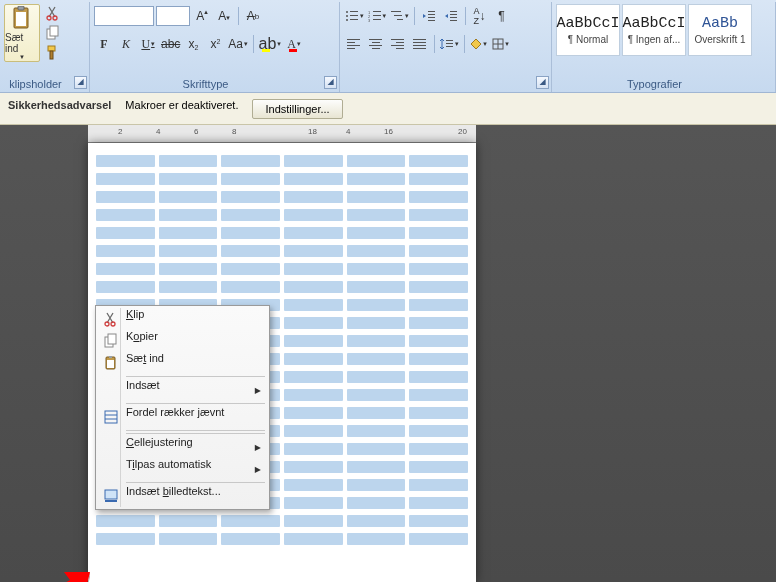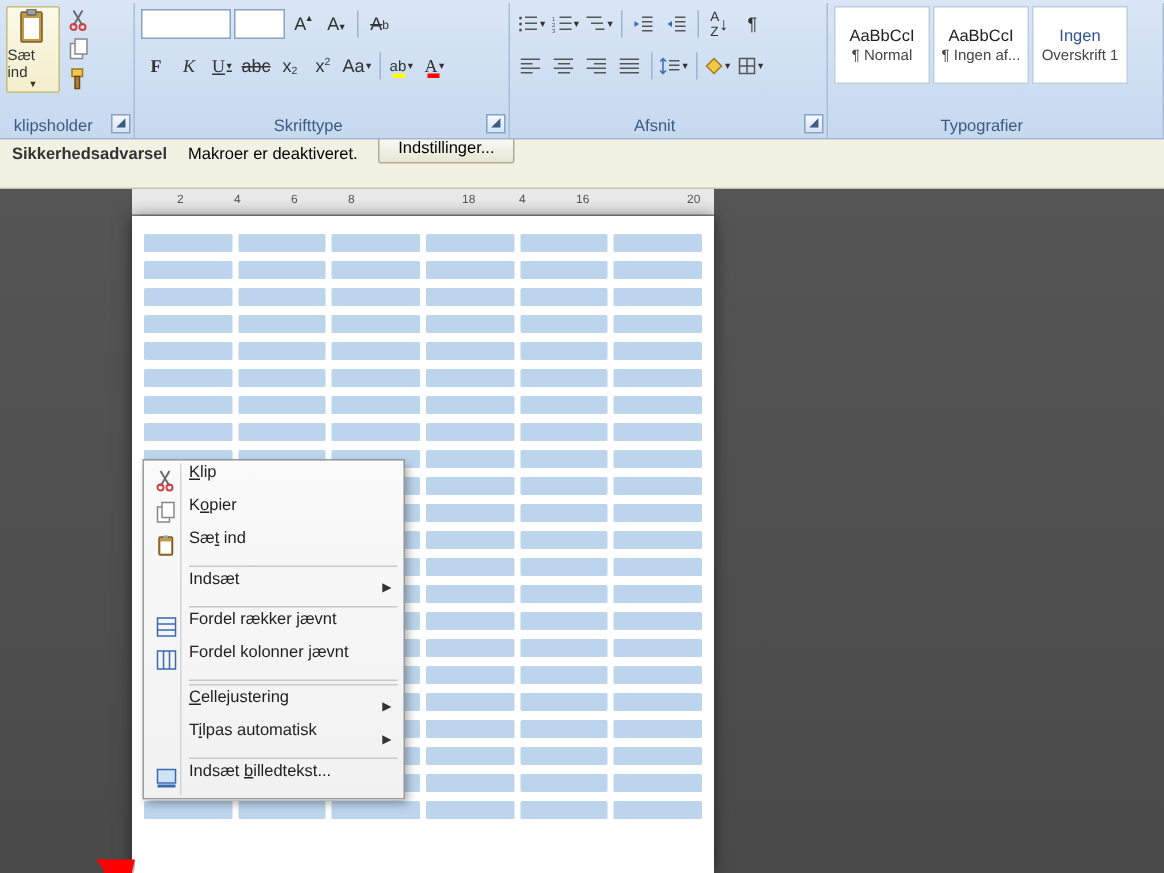--- a/index.html
+++ b/index.html
@@ -36,26 +36,26 @@
 .hilite-sw { width:8px; height:3px; background:#ffff00; position:absolute; bottom:1px; left:3px; }
 .color-sw  { width:8px; height:3px; background:#ff0000; position:absolute; bottom:1px; left:4px; }
 
 
 .g-para { width: 212px; }
 
 
 .g-styles { flex:1; overflow:hidden; }
 .style-gal { display:flex; gap:2px; }
 .style-item { width:64px; height:52px; background:#fff; border:1px solid #becedf; display:flex; flex-direction:column; align-items:center; justify-content:center; }
-.style-item .samp { font-family:Liberation Sans, sans-serif; font-size:11px; color:#222; }
+.style-item .samp { font-family:Liberation Mono, monospace; font-size:15px; color:#222; }
 .style-item .samp.h1 { color:#2f5496; }
 .style-item .lbl { font-size:10px; color:#444; margin-top:2px; }
 
 
-.secbar { height:32px; background:#f3f1e4; border-bottom:1px solid #c9c5a8; display:flex; align-items:flex-end; gap:14px; padding:16px 8px; font-size:11px; }
+.secbar { height:32px; background:#f3f1e4; border-bottom:1px solid #c9c5a8; display:flex; align-items:flex-start; gap:14px; padding:6px 8px; font-size:11px; }
 .secbar .title { font-weight:bold; color:#333; }
 .secbar button { background:linear-gradient(#fdfdfc,#e8e5d2); border:1px solid #b0ad93; padding:3px 12px; font-size:11px; border-radius:2px; }
 
 
 .docwrap { position:relative; height:457px; background:#4a4a4a; background:linear-gradient(#555,#4a4a4a); }
 .ruler { height:18px; background:#e9e9e9; border-bottom:1px solid #888; position:relative; margin-left:88px; width:388px; }
 .ruler span { position:absolute; top:2px; font-size:8px; color:#555; }
 .page { position:absolute; left:88px; top:18px; width:388px; height:439px; background:#fff; box-shadow:0 0 10px rgba(0,0,0,.5); padding-top:12px; }
 
 
@@ -135,21 +135,21 @@
       <div class="ico-btn italic">K</div>
       <div class="ico-btn under">U<span class="dd">▾</span></div>
       <div class="ico-btn">
           <span style="text-decoration:line-through">abc</span>
         </div>
       <div class="ico-btn">x<span style="font-size:7px;position:relative;top:3px">2</span></div>
       <div class="ico-btn">x<span style="font-size:7px;position:relative;top:-3px">2</span></div>
       <div class="ico-btn">Aa<span class="dd">▾</span></div>
       <div class="sep"></div>
       <div class="ico-btn">
-          <span style="font-size:10px">ab</span>
+          <span style="font-size:16px">ab</span>
           <span class="hilite-sw"></span>
           <span class="dd">▾</span>
         </div>
       <div class="ico-btn">
           <span style="font-family:serif">A</span>
           <span class="color-sw"></span>
           <span class="dd">▾</span>
         </div>
     </div>
     <div class="ribbon-group-label">Skrifttype</div>
@@ -263,36 +263,35 @@
         </div>
       <div class="ico-btn">
           <svg width="12" height="12">
             <rect x="1" y="1" width="10" height="10" fill="none" stroke="#555"></rect>
             <line x1="1" y1="6" x2="11" y2="6" stroke="#555"></line>
             <line x1="6" y1="1" x2="6" y2="11" stroke="#555"></line>
           </svg>
           <span class="dd">▾</span>
         </div>
     </div>
-    <div class="ribbon-group-label">Afsnit</div>
     <div class="launcher">◢</div>
   </div>
 
   <div class="ribbon-group g-styles">
     <div class="style-gal">
       <div class="style-item">
           <span class="samp">AaBbCcI</span>
           <span class="lbl">¶ Normal</span>
         </div>
       <div class="style-item">
           <span class="samp">AaBbCcI</span>
           <span class="lbl">¶ Ingen af...</span>
         </div>
       <div class="style-item">
-          <span class="samp h1">Ingen</span>
+          <span class="samp h1">AaBb</span>
           <span class="lbl">Overskrift 1</span>
         </div>
     </div>
     <div class="ribbon-group-label">Typografier</div>
   </div>
 </div>
 
 <div class="secbar">
   <span class="title">Sikkerhedsadvarsel</span>
   <span>Makroer er deaktiveret.</span>
@@ -532,30 +531,20 @@
     <div class="row">
         <span class="ico">
           <svg viewBox="0 0 16 16">
             <rect x="2" y="2" width="12" height="12" fill="none" stroke="#3a6ab0"></rect>
             <line x1="2" y1="6" x2="14" y2="6" stroke="#3a6ab0"></line>
             <line x1="2" y1="10" x2="14" y2="10" stroke="#3a6ab0"></line>
           </svg>
         </span>
         <span>Fordel rækker jævnt</span>
       </div>
-    <div class="row">
-        <span class="ico">
-          <svg viewBox="0 0 16 16">
-            <rect x="2" y="2" width="12" height="12" fill="none" stroke="#3a6ab0"></rect>
-            <line x1="6" y1="2" x2="6" y2="14" stroke="#3a6ab0"></line>
-            <line x1="10" y1="2" x2="10" y2="14" stroke="#3a6ab0"></line>
-          </svg>
-        </span>
-        <span>Fordel kolonner jævnt</span>
-      </div>
     <div class="msep"></div>
     <div class="msep"></div>
     <div class="row">
         <span><span class="ul-k">C</span>ellejustering</span>
         <span class="arr">▶</span>
       </div>
     <div class="row">
         <span>T<span class="ul-k">i</span>lpas automatisk</span>
         <span class="arr">▶</span>
       </div>

